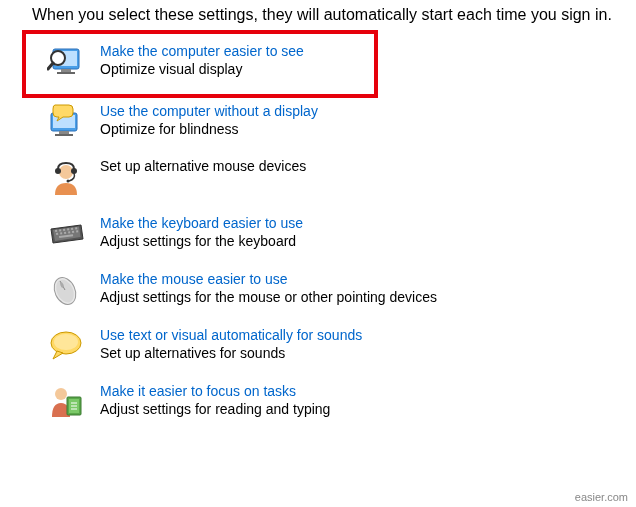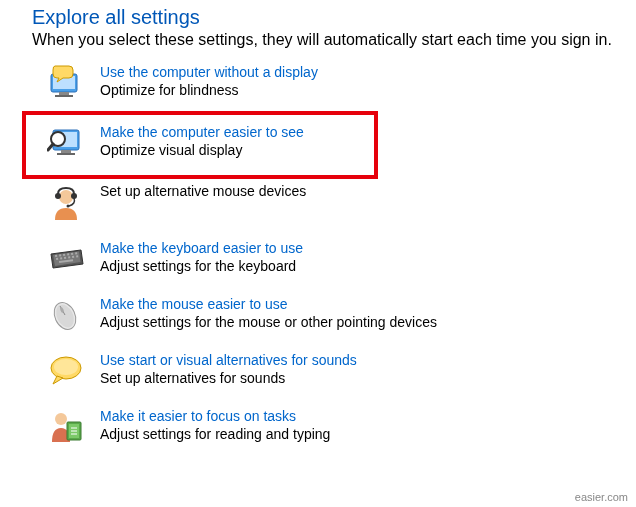--- a/index.html
+++ b/index.html
@@ -74,56 +74,55 @@
       font-size: 11px;
       color: #888;
       font-family: Arial, sans-serif;
     }
     svg { display: block; }
   </style>
 </head>
 <body>
 
 <div class="header">
-  <h1 class="title">Explore all settings</h1>
   <p class="subtitle">When you select these settings, they will automatically start each time you sign in.</p>
 </div>
 
 <div class="options">
-
-  <div class="option">
-    <div class="icon-wrap">
-      <svg width="38" height="38" viewBox="0 0 38 38">
-        <rect x="4" y="10" width="26" height="18" rx="2" fill="#4a9fe8" stroke="#2a6fb8" stroke-width="1"></rect>
-        <rect x="6" y="12" width="22" height="13" fill="#bde0ff"></rect>
-        <rect x="12" y="28" width="10" height="3" fill="#888"></rect>
-        <rect x="8" y="31" width="18" height="2" fill="#666"></rect>
-        <path d="M8 2 L22 2 Q26 2 26 6 L26 10 Q26 14 22 14 L16 14 L10 18 L12 14 L10 14 Q6 14 6 10 L6 6 Q6 2 8 2 Z" fill="#ffd966" stroke="#cc9900" stroke-width="1"></path>
-      </svg>
-    </div>
-    <div class="text-wrap">
-      <a class="link">Use the computer without a display</a>
-      <div class="desc">Optimize for blindness</div>
-    </div>
-  </div>
 
   <div class="option highlighted">
     <div class="icon-wrap">
       <svg width="38" height="38" viewBox="0 0 38 38">
         <rect x="6" y="6" width="26" height="20" rx="2" fill="#4a9fe8" stroke="#2a6fb8" stroke-width="1"></rect>
         <rect x="8" y="8" width="22" height="15" fill="#bde0ff"></rect>
         <rect x="14" y="26" width="10" height="3" fill="#888"></rect>
         <rect x="10" y="29" width="18" height="2" fill="#666"></rect>
         <circle cx="11" cy="15" r="7" fill="#fff" stroke="#333" stroke-width="2"></circle>
         <line x1="6" y1="20" x2="1" y2="26" stroke="#333" stroke-width="3" stroke-linecap="round"></line>
       </svg>
     </div>
     <div class="text-wrap">
       <a class="link">Make the computer easier to see</a>
       <div class="desc">Optimize visual display</div>
+    </div>
+  </div>
+
+  <div class="option">
+    <div class="icon-wrap">
+      <svg width="38" height="38" viewBox="0 0 38 38">
+        <rect x="4" y="10" width="26" height="18" rx="2" fill="#4a9fe8" stroke="#2a6fb8" stroke-width="1"></rect>
+        <rect x="6" y="12" width="22" height="13" fill="#bde0ff"></rect>
+        <rect x="12" y="28" width="10" height="3" fill="#888"></rect>
+        <rect x="8" y="31" width="18" height="2" fill="#666"></rect>
+        <path d="M8 2 L22 2 Q26 2 26 6 L26 10 Q26 14 22 14 L16 14 L10 18 L12 14 L10 14 Q6 14 6 10 L6 6 Q6 2 8 2 Z" fill="#ffd966" stroke="#cc9900" stroke-width="1"></path>
+      </svg>
+    </div>
+    <div class="text-wrap">
+      <a class="link">Use the computer without a display</a>
+      <div class="desc">Optimize for blindness</div>
     </div>
   </div>
 
   <div class="option">
     <div class="icon-wrap">
       <svg width="38" height="38" viewBox="0 0 38 38">
         <circle cx="19" cy="13" r="7" fill="#f4c89a"></circle>
         <path d="M8 36 Q8 24 19 24 Q30 24 30 36 Z" fill="#e89050"></path>
         <path d="M11 10 Q11 4 19 4 Q27 4 27 10" fill="none" stroke="#333" stroke-width="2"></path>
         <circle cx="11" cy="12" r="3" fill="#333"></circle>
@@ -182,21 +181,21 @@
 
   <div class="option">
     <div class="icon-wrap">
       <svg width="38" height="38" viewBox="0 0 38 38">
         <ellipse cx="19" cy="16" rx="15" ry="11" fill="#ffd966" stroke="#cc9900" stroke-width="1"></ellipse>
         <path d="M10 24 L6 32 L16 26 Z" fill="#ffd966" stroke="#cc9900" stroke-width="1"></path>
         <ellipse cx="19" cy="15" rx="12" ry="8" fill="#ffe699"></ellipse>
       </svg>
     </div>
     <div class="text-wrap">
-      <a class="link">Use start or visual alternatives for sounds</a>
+      <a class="link">Use text or visual automatically for sounds</a>
       <div class="desc">Set up alternatives for sounds</div>
     </div>
   </div>
 
   <div class="option">
     <div class="icon-wrap">
       <svg width="38" height="38" viewBox="0 0 38 38">
         <circle cx="14" cy="11" r="6" fill="#f4c89a"></circle>
         <path d="M5 34 Q5 20 14 20 Q23 20 23 34 Z" fill="#d97050"></path>
         <rect x="20" y="14" width="14" height="18" rx="1" fill="#5aa84a" stroke="#3a7a30" stroke-width="1"></rect>

